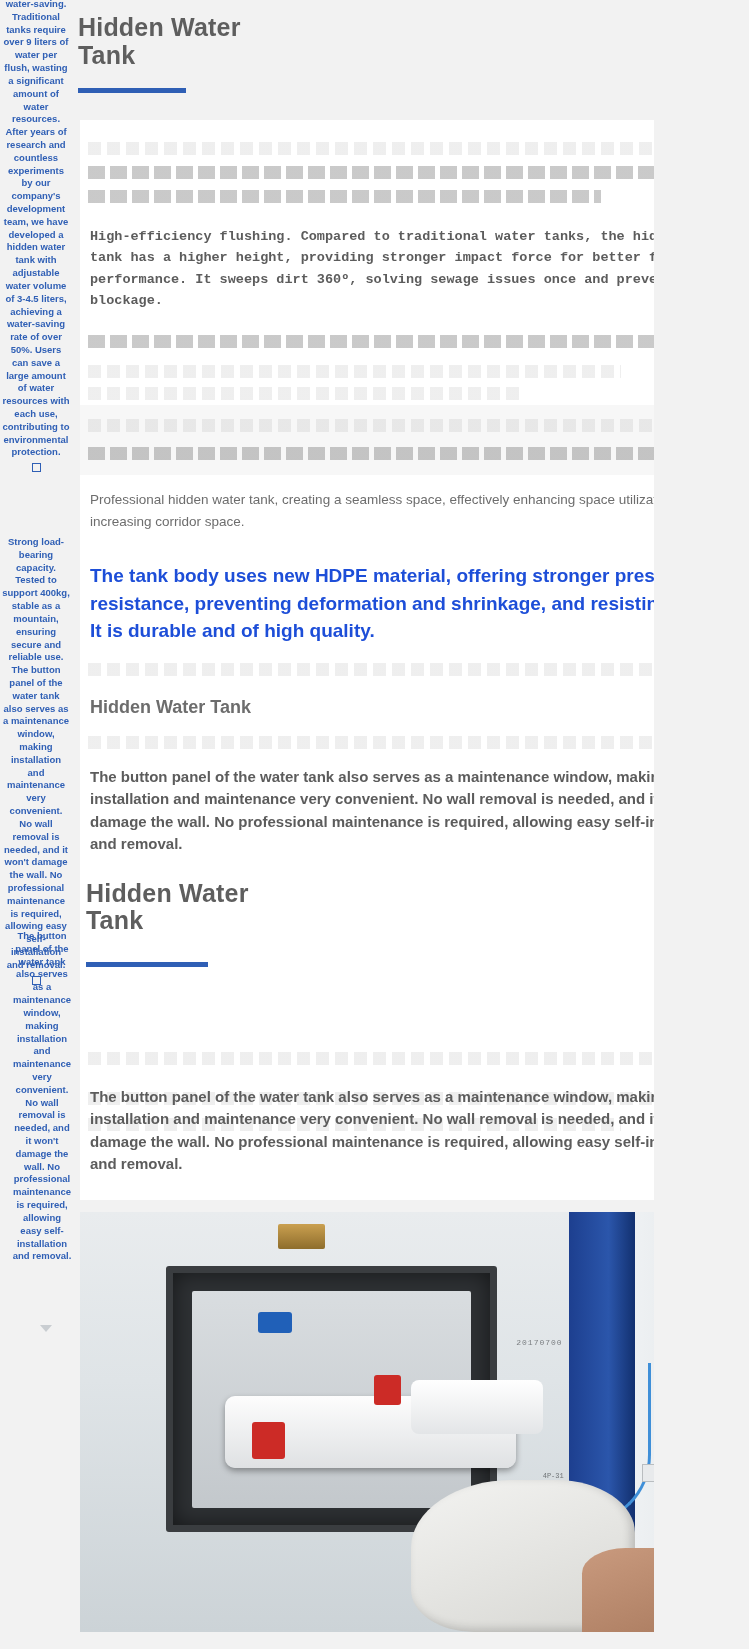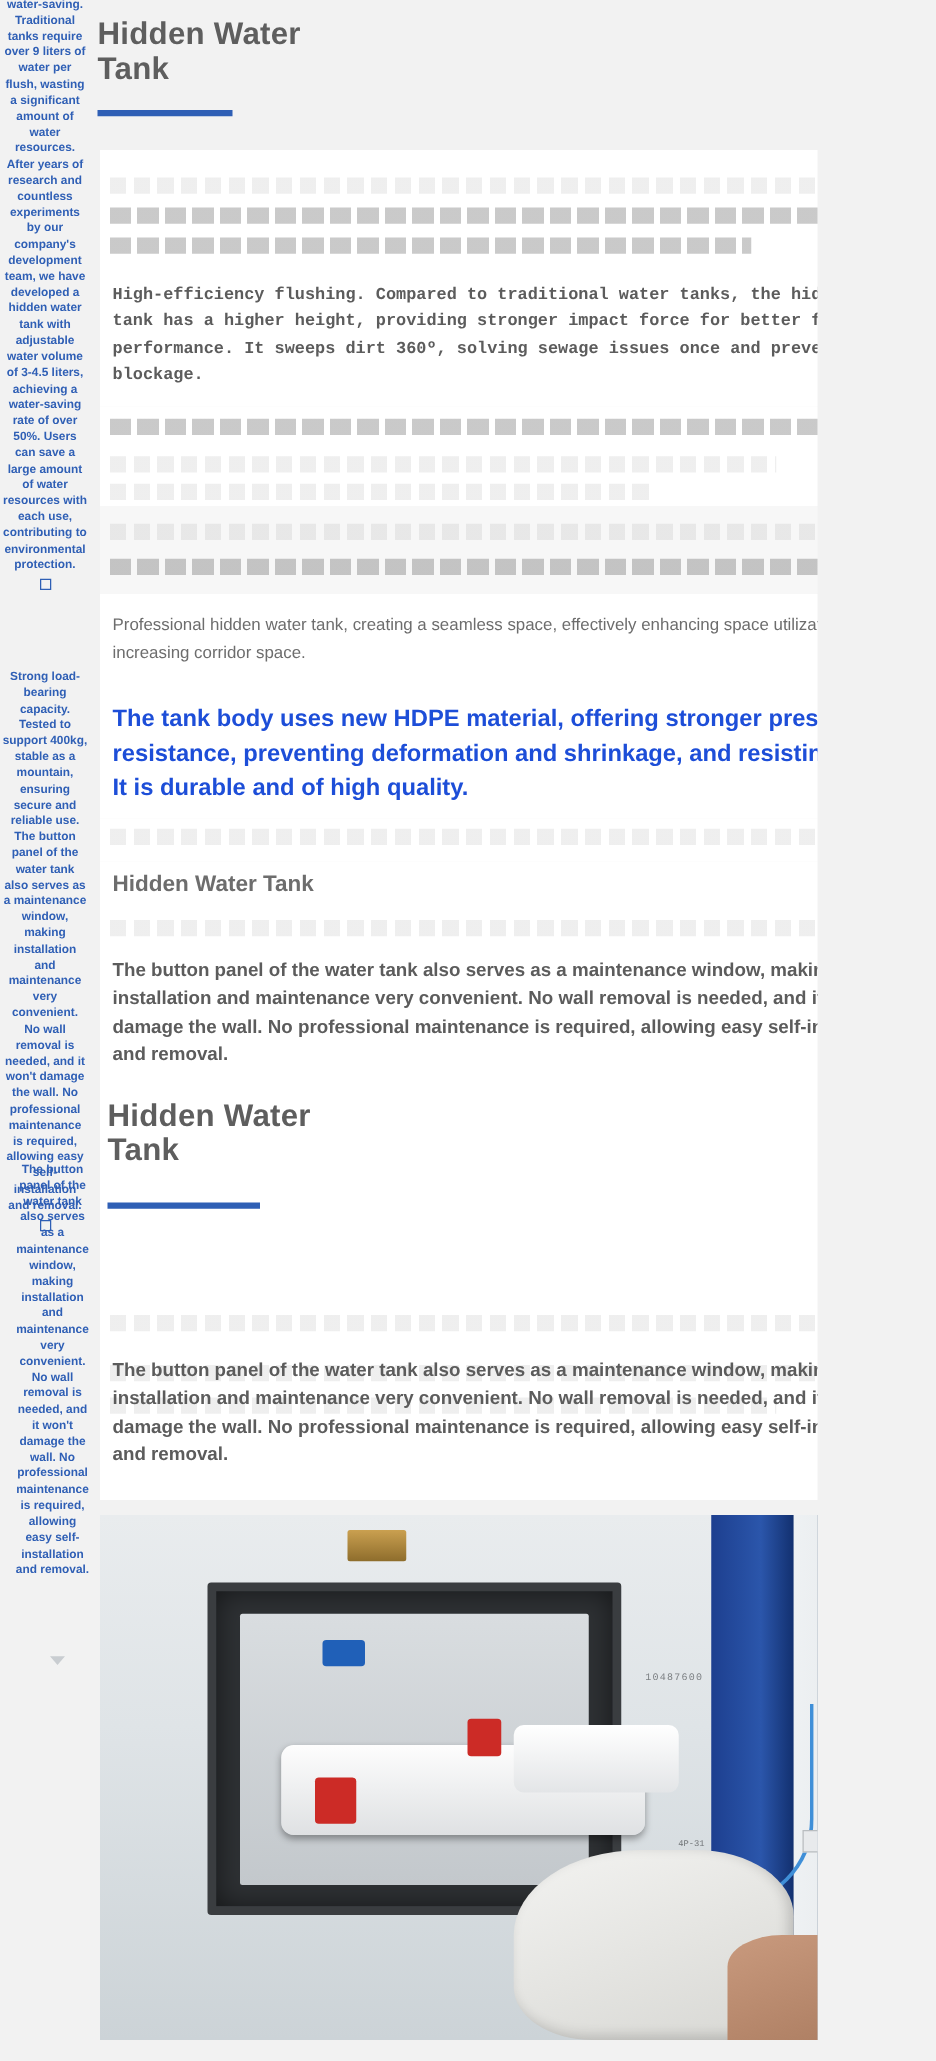--- a/index.html
+++ b/index.html
@@ -400,21 +400,21 @@
       <div class="ph-frame">
         <div class="ph-inner"></div>
       </div>
       <div class="ph-brass"></div>
       <div class="ph-bluecap"></div>
       <div class="ph-valve"></div>
       <div class="ph-valve2"></div>
       <div class="ph-red1"></div>
       <div class="ph-red2"></div>
       <div class="ph-hose"></div>
-      <div class="ph-label">10487600</div>
+      <div class="ph-label">20170700</div>
       <div class="ph-label2">4P-31</div>
       <div class="ph-switch"></div>
       <div class="ph-glove"></div>
       <div class="ph-hand"></div>
     </div>
 
   </div>
 
   <div class="scroll-caret"></div>
 </div>

